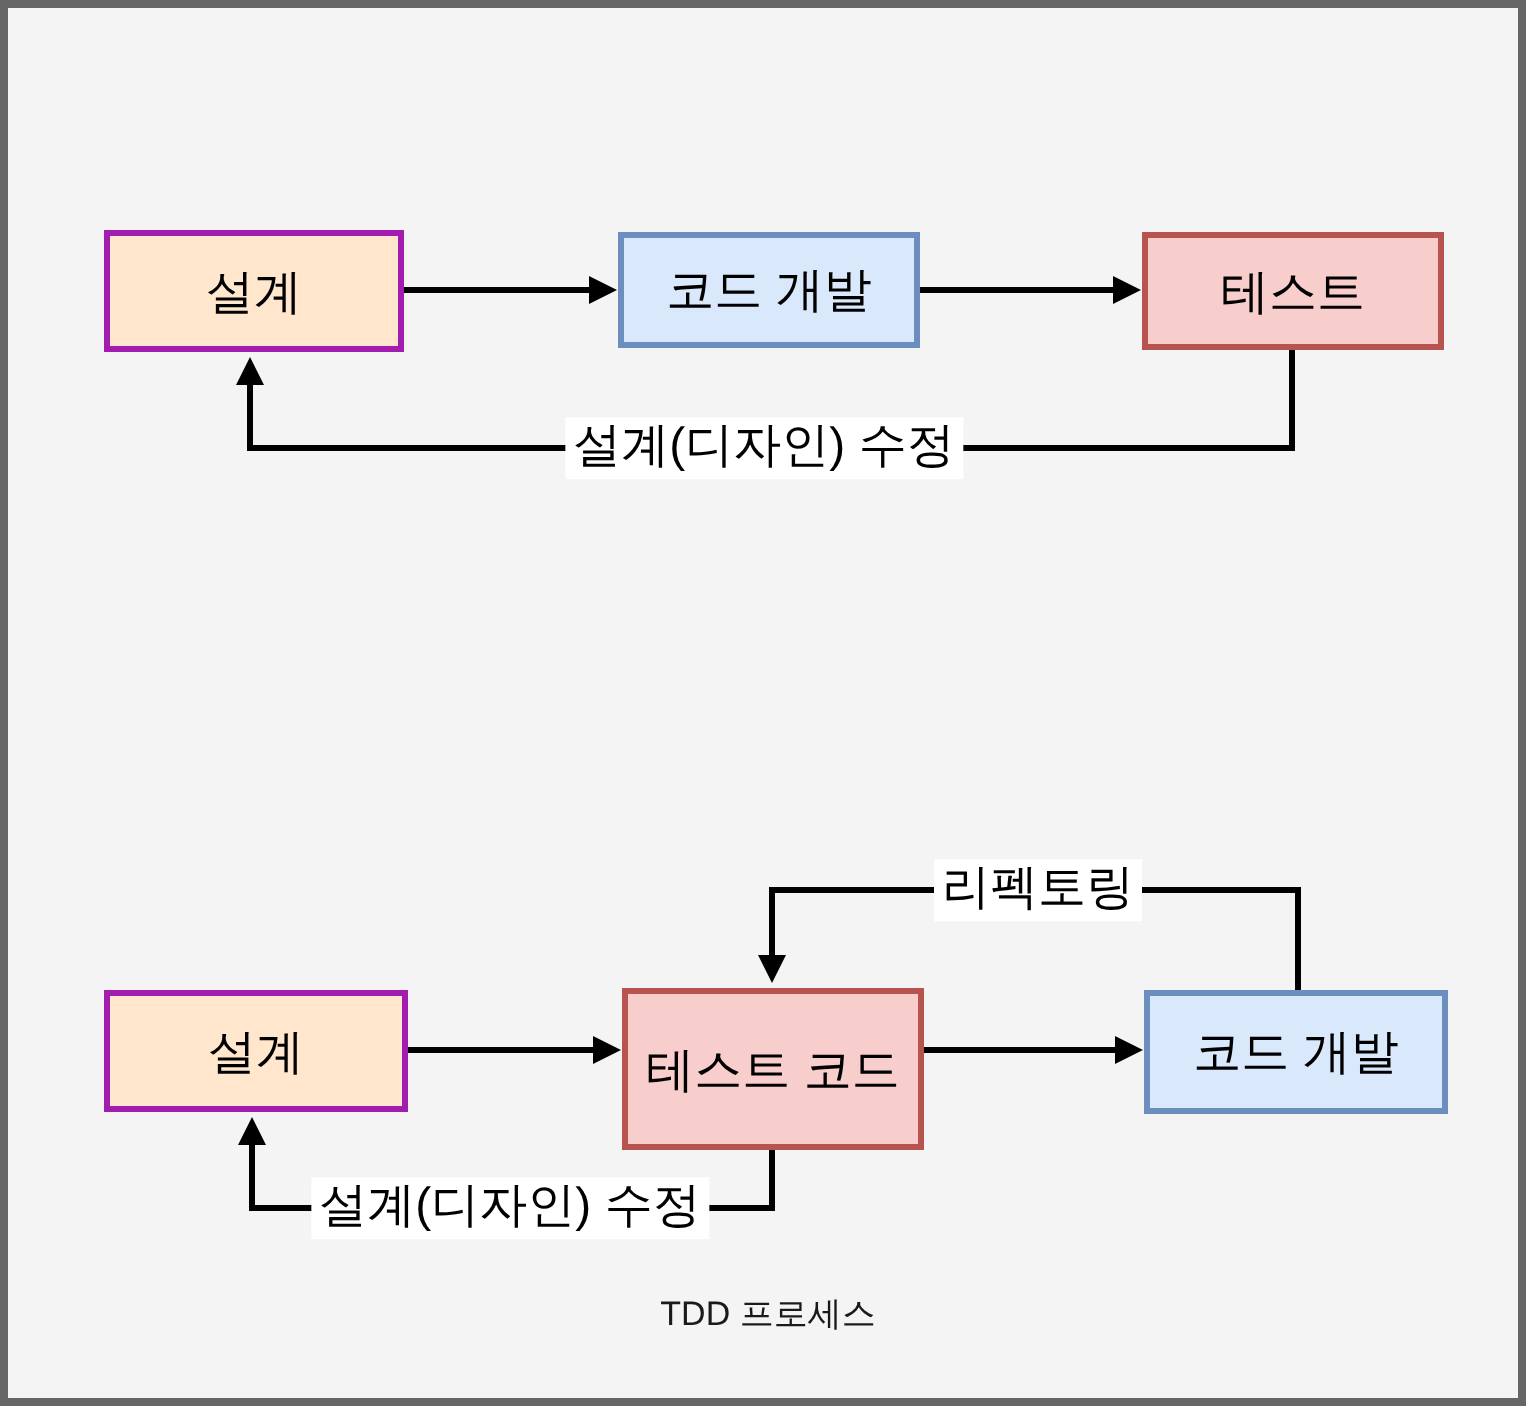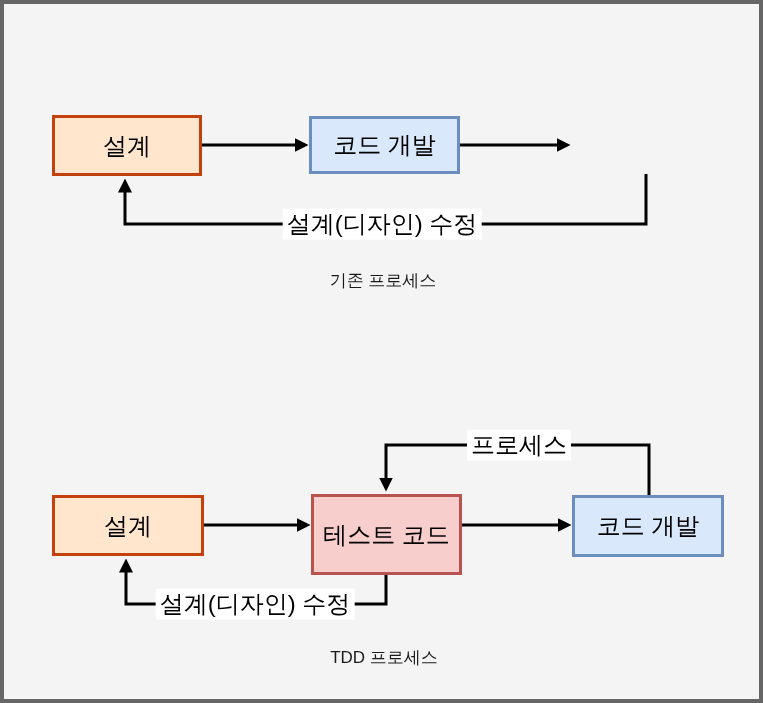--- a/index.html
+++ b/index.html
@@ -31,21 +31,21 @@
   .node {
     position: absolute;
     box-sizing: border-box;
     display: flex;
     align-items: center;
     justify-content: center;
     font-size: 24px;
     color: #000000;
     white-space: nowrap;
   }
-  .node.orange { background: #ffe6cc; border: 3px solid #c2410c; }
+  .node.orange { background: #ffe6cc; border: 3px solid #a21caf; }
   .node.blue   { background: #dae8fc; border: 3px solid #6c8ebf; text-align: right; }
   .node.red    { background: #f8cecc; border: 3px solid #b85450; }
 
   .node-design-legacy   { left: 48px;  top: 111px; width: 150px; height: 61px; }
   .node-code-dev-legacy { left: 305px; top: 112px; width: 151px; height: 58px; }
   .node-test-legacy     { left: 567px; top: 112px; width: 151px; height: 59px; }
   .node-design-tdd      { left: 48px;  top: 491px; width: 152px; height: 61px; }
   .node-test-code-tdd   { left: 307px; top: 490px; width: 151px; height: 81px; }
   .node-code-dev-tdd    { left: 568px; top: 491px; width: 152px; height: 62px; }
 
@@ -99,31 +99,33 @@
 
     <polyline points="382,553 382,600 122,600 122,558" marker-end="url(#arrowhead)"></polyline>
   </svg>
 
   <div class="node orange node-design-legacy">
     <span>설계</span>
   </div>
   <div class="node blue node-code-dev-legacy">
     <span>코드 개발</span>
   </div>
+  <div class="node red node-test-legacy">
+    <span>테스트</span>
+  </div>
 
   <div class="node orange node-design-tdd">
     <span>설계</span>
   </div>
   <div class="node red node-test-code-tdd">
     <span>테스트 코드</span>
   </div>
   <div class="node blue node-code-dev-tdd">
     <span>코드 개발</span>
   </div>
 
   <div class="edge-label edge-label-design-fix-legacy">설계(디자인) 수정</div>
-  <div class="edge-label edge-label-refactoring">프로세스</div>
+  <div class="edge-label edge-label-refactoring">리펙토링</div>
   <div class="edge-label edge-label-design-fix-tdd">설계(디자인) 수정</div>
 
-  <div class="caption caption-legacy">기존 프로세스</div>
   <div class="caption caption-tdd">TDD 프로세스</div>
 
 </div>
 
 </body></html>

